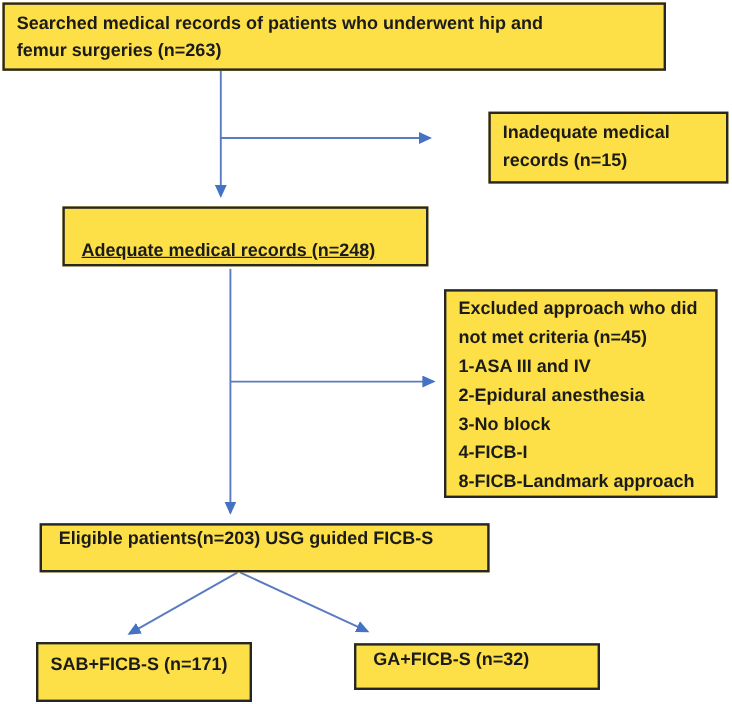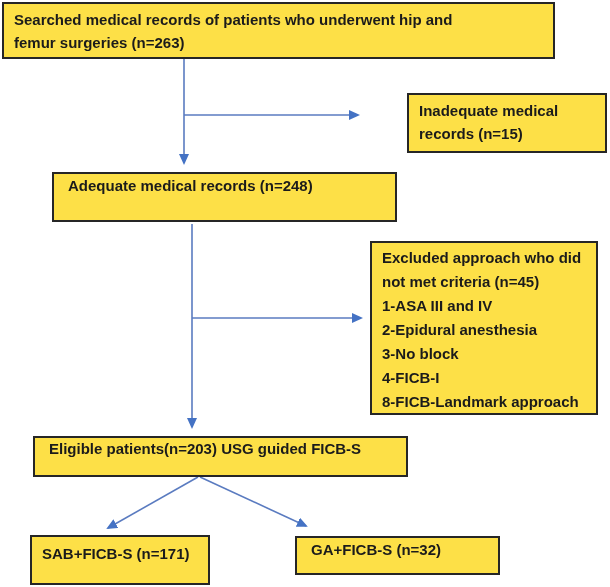--- a/index.html
+++ b/index.html
@@ -30,21 +30,21 @@
     box-sizing: border-box;
     background: #fde047;
     border: 2px solid #262626;
     font-size: 15px;
     line-height: 23px;
   }
   .ln { white-space: nowrap; }
 
   .b-searched   { left: 2px;   top: 2px;   width: 553px; height: 57px;  padding: 4px 10px 0 10px; }
   .b-inadequate { left: 367px; top: 93px;  width: 200px; height: 60px;  padding: 4px 10px 0 10px; margin-left: 40px; }
-  .b-adequate   { left: 52px;  top: 172px; width: 345px; height: 50px;  padding: 0 0 0 14px; display: flex; align-items: flex-start; }
+  .b-adequate   { left: 52px;  top: 172px; width: 305px; height: 50px;  padding: 0 0 0 14px; display: flex; align-items: flex-end; text-decoration: underline; }
   .b-excluded   { left: 370px; top: 241px; width: 228px; height: 174px; padding: 3px 8px 0 10px; line-height: 24px; }
   .b-eligible   { left: 33px;  top: 436px; width: 375px; height: 41px;  padding: 0 0 16px 14px; display: flex; align-items: center; }
   .b-sab        { left: 30px;  top: 535px; width: 180px; height: 50px;  padding: 5px 0 0 10px; }
   .b-ga         { left: 295px; top: 536px; width: 205px; height: 39px;  padding: 0 0 0 14px; display: flex; }
 </style>
 </head>
 <body>
 
 <div class="canvas">
 

